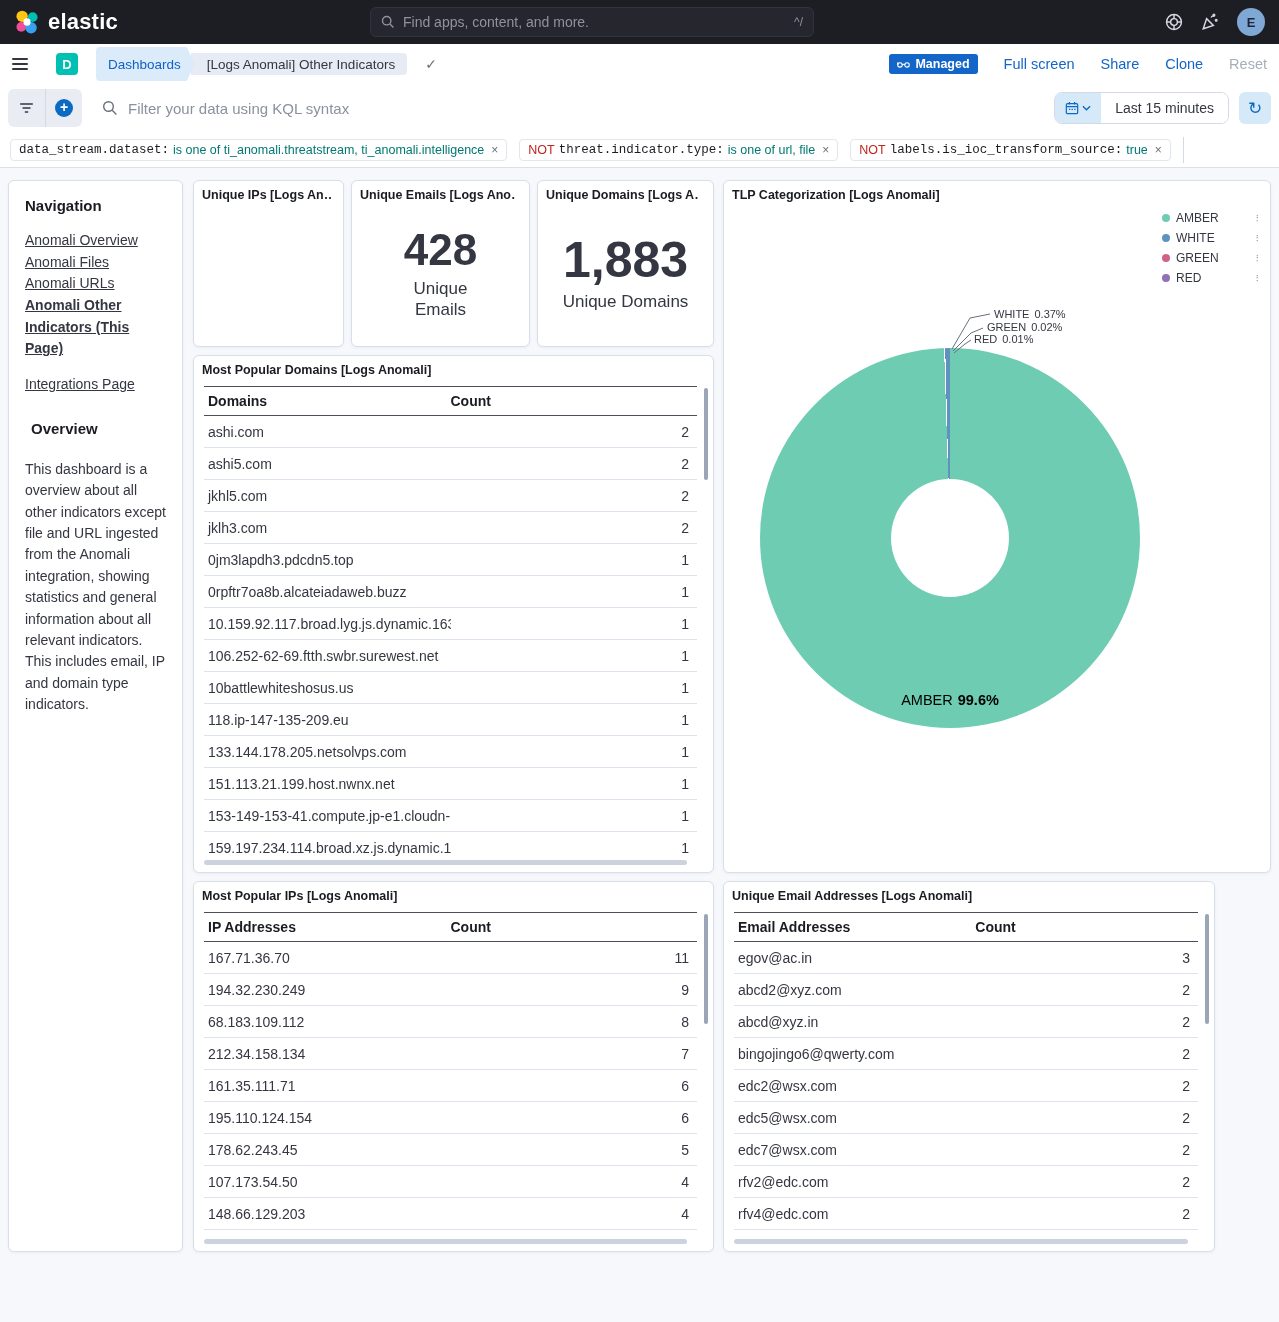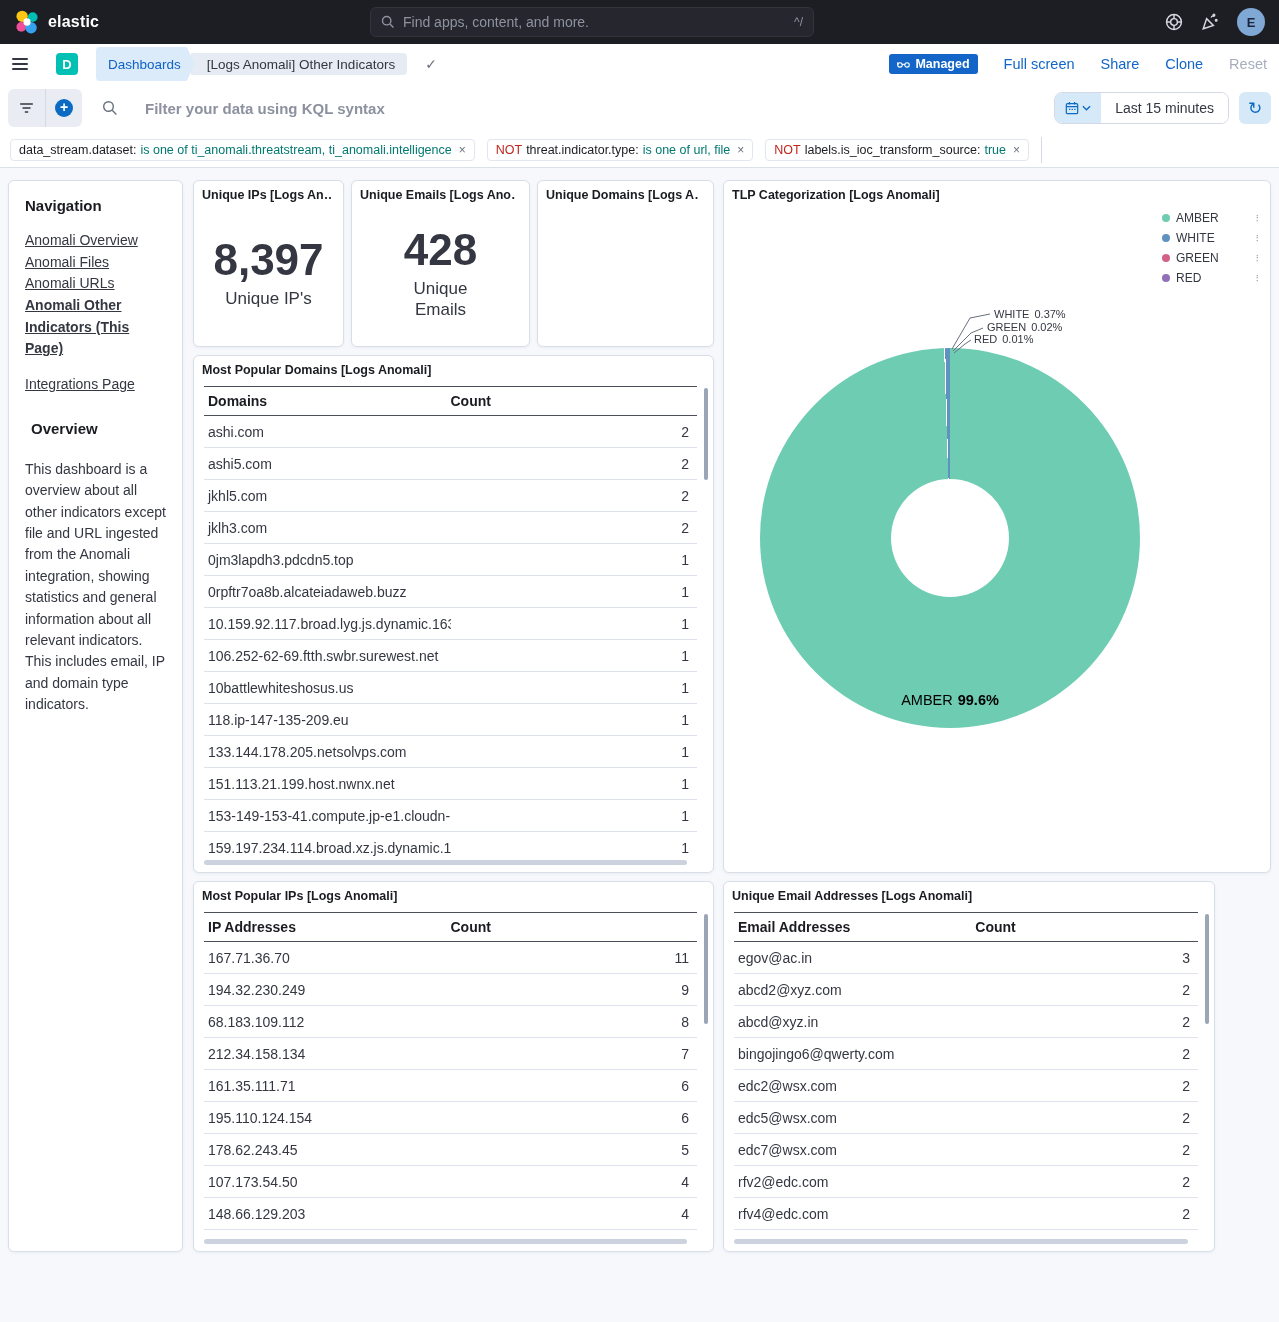--- a/index.html
+++ b/index.html
@@ -2,21 +2,21 @@
 <html><head>
 <meta charset="utf-8">
 <style>
   * { margin:0; padding:0; box-sizing:border-box; }
   html,body { width:1279px; height:1322px; overflow:hidden; background:#f6f8fc;
     font-family:"Liberation Sans","DejaVu Sans",sans-serif; color:#343741; }
 
   
   .topbar { height:44px; background:#1d1e24; display:flex; align-items:center; padding:0 14px; position:relative; }
   .brand { display:flex; align-items:center; gap:8px; }
-  .brand-text { color:#fff; font-size:16px; font-weight:600; letter-spacing:.2px; }
+  .brand-text { color:#fff; font-size:22px; font-weight:600; letter-spacing:.2px; }
   .global-search { position:absolute; left:370px; width:444px; height:30px; background:#25262e; border:1px solid #32343d;
     border-radius:6px; display:flex; align-items:center; padding:0 10px; gap:8px; cursor:text; }
   .gs-placeholder { color:#8e93a0; font-size:14px; flex:1; white-space:nowrap; overflow:hidden; }
   .gs-shortcut { color:#8e93a0; font-size:12px; }
   .top-icons { margin-left:auto; display:flex; align-items:center; gap:18px; }
   .icon-btn { background:none; border:none; cursor:pointer; display:flex; align-items:center; }
   .avatar { width:28px; height:28px; border-radius:50%; background:#80a8d4; color:#1b2540; font-size:13px; font-weight:600;
     display:flex; align-items:center; justify-content:center; cursor:pointer; border:none; }
 
   
@@ -36,34 +36,34 @@
     display:flex; align-items:center; gap:5px; padding:0 8px; cursor:default; }
   .hdr-link { background:none; border:none; color:#1365c8; font-size:14.5px; font-weight:500; cursor:pointer; }
   .hdr-link.disabled { color:#a6adbb; cursor:default; }
 
   
   .querybar { height:48px; background:#fff; display:flex; align-items:center; padding:0 8px; gap:10px; }
   .btn-group { display:flex; background:#e9edf3; border-radius:6px; overflow:hidden; height:38px; }
   .bg-btn { width:37px; border:none; background:transparent; display:flex; align-items:center; justify-content:center; cursor:pointer; }
   .bg-btn + .bg-btn { border-left:1px solid #d3dae6; }
   .plus-circle { width:18px; height:18px; border-radius:50%; background:#0b6bc2; color:#fff; font-size:14px; line-height:17px; text-align:center; font-weight:700; }
-  .kql { flex:1; display:flex; align-items:center; gap:27px; padding-left:10px; cursor:text;font-weight:bold; }
+  .kql { flex:1; display:flex; align-items:center; gap:10px; padding-left:10px; cursor:text; }
   .kql-placeholder { color:#8b919e; font-size:15px; }
   .datepicker { display:flex; border:1px solid #d3dae6; border-radius:8px; overflow:hidden; height:32px; }
   .dp-cal { width:46px; background:#d6e9f8; border:none; display:flex; align-items:center; justify-content:center; gap:3px; cursor:pointer; }
   .dp-text { background:#fff; border:none; padding:0 14px; font-size:14px; color:#343741; display:flex; align-items:center; cursor:pointer; }
   .refresh-btn { width:32px; height:32px; background:#d6e9f8; border:none; border-radius:6px; color:#0b6bc2; font-size:17px;
     font-family:"DejaVu Sans",sans-serif; cursor:pointer; display:flex; align-items:center; justify-content:center; }
 
   
   .filterrow { height:36px; background:#fff; border-bottom:1px solid #dbe1ea; display:flex; align-items:center; padding:0 10px; gap:12px; }
   .pill { display:inline-flex; align-items:center; background:#fff; border:1px solid #e1e6ef; border-radius:4px;
     padding:3px 8px; font-size:12.5px; cursor:pointer; white-space:nowrap; }
   .pill-not { color:#bd271e; margin-right:4px; }
-  .pill-field { color:#1a1c21; margin-right:4px; }
+  .pill-field { color:#1a1c21; margin-right:4px;font-family:Liberation Mono, monospace; }
   .pill-value { color:#007871; }
   .pill-x { color:#69707d; margin-left:7px; font-size:12px; }
   .filter-divider { width:1px; height:26px; background:#d3dae6; }
 
   
   .main { position:relative; height:1154px; background:#f6f8fc; }
   .panel { position:absolute; background:#fff; border:1px solid #d9dfe9; border-radius:6px; box-shadow:0 1px 3px rgba(40,50,70,.06); }
   .panel-title { position:absolute; top:7px; left:8px; font-size:12.5px; font-weight:700; color:#1a1c21; white-space:nowrap; overflow:hidden; max-width:92%; }
 
   
@@ -264,34 +264,34 @@
         <a class="nav-link">Anomali URLs</a>
         <a class="nav-link current">Anomali Other Indicators (This Page)</a>
         <a class="nav-link gap-before">Integrations Page</a>
       </div>
     <div class="overview-heading">Overview</div>
     <div class="overview-text">This dashboard is a overview about all other indicators except file and URL ingested from the Anomali integration, showing statistics and general information about all relevant indicators. This includes email, IP and domain type indicators.</div>
   </div>
 
   <div class="panel metric-card m1" style="left:193px; top:12px; width:151px;">
     <div class="panel-title">Unique IPs [Logs An…</div>
-    <div class="metric-middle">
-      <div class="metric-value">8,397</div>
-      <div class="metric-label">Unique IP's</div>
-    </div>
   </div>
   <div class="panel metric-card m2" style="left:351px; top:12px; width:179px;">
     <div class="panel-title">Unique Emails [Logs Ano…</div>
     <div class="metric-middle">
       <div class="metric-value">428</div>
       <div class="metric-label">Unique Emails</div>
     </div>
   </div>
   <div class="panel metric-card m3" style="left:537px; top:12px; width:177px;">
     <div class="panel-title">Unique Domains [Logs A…</div>
+    <div class="metric-middle">
+      <div class="metric-value">1,883</div>
+      <div class="metric-label">Unique Domains</div>
+    </div>
   </div>
 
   <div class="panel tlp-panel" style="left:723px; top:12px; width:548px; height:693px;">
     <div class="panel-title">TLP Categorization [Logs Anomali]</div>
     <div class="legend" id="tlp-legend">
         <div class="legend-item">
           <span class="legend-dot" style="background: rgb(109, 204, 177);"></span>
           <span class="legend-label">AMBER</span>
           <span class="legend-menu">⁝</span>
         </div>

